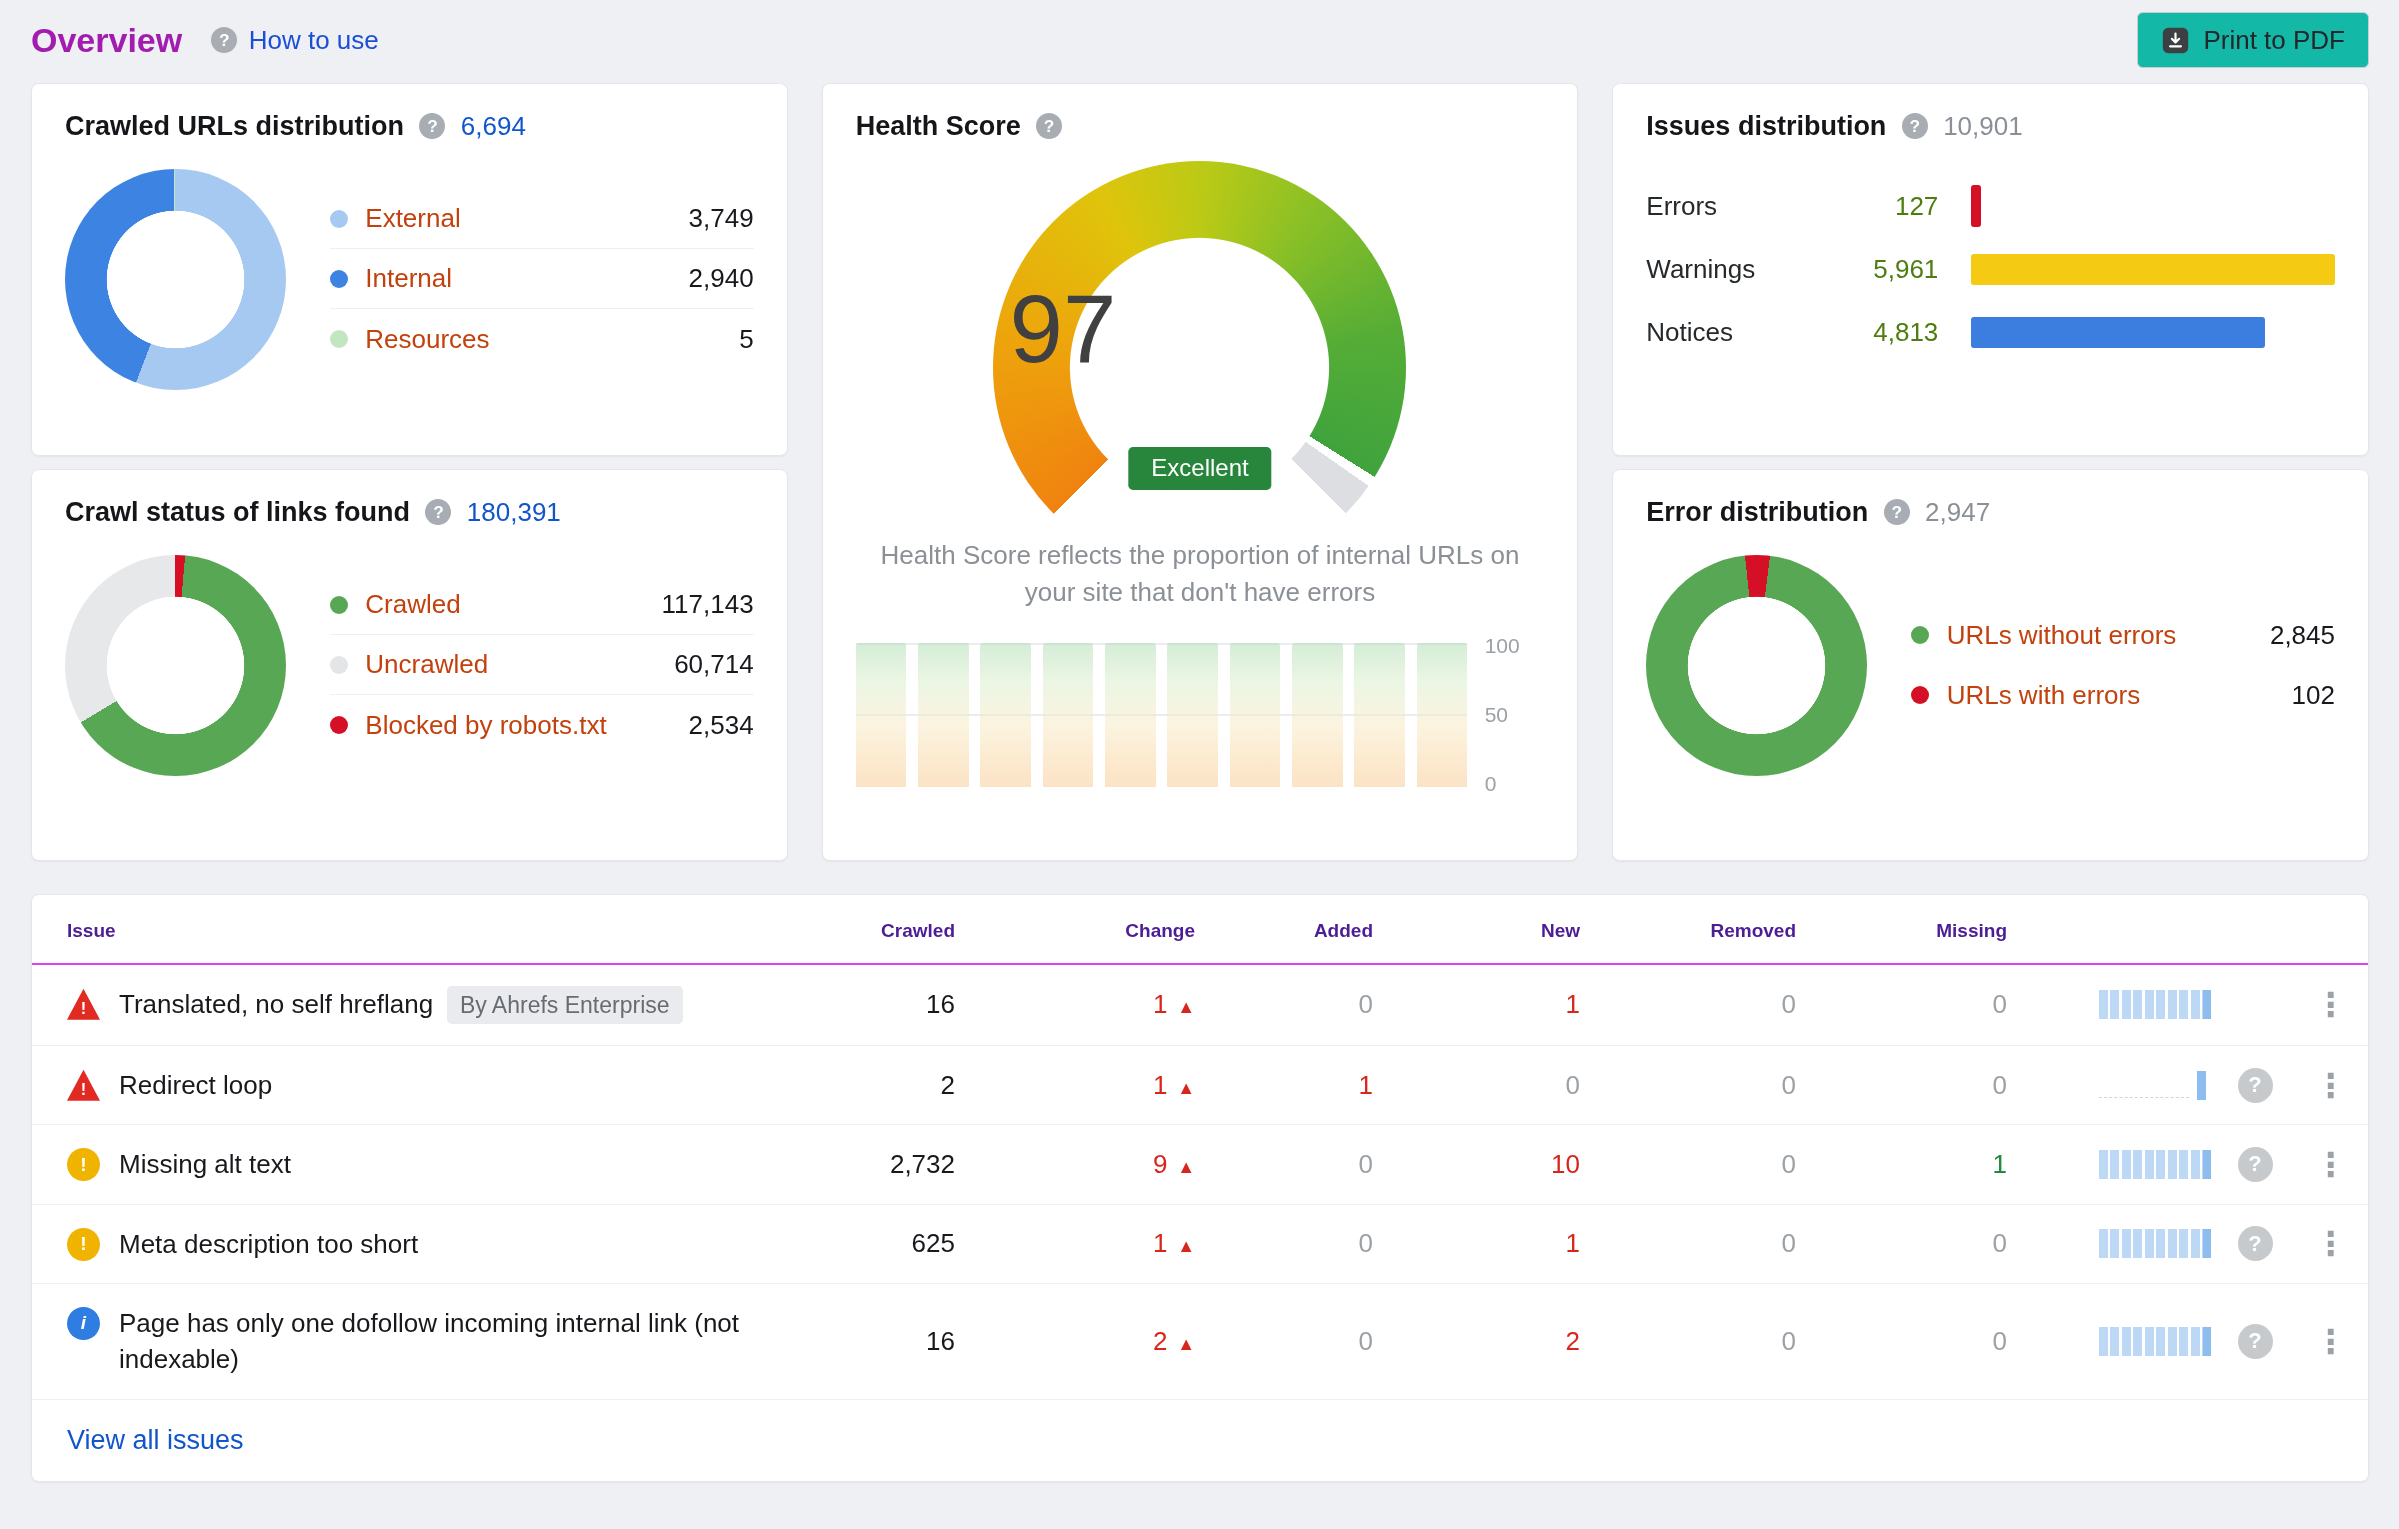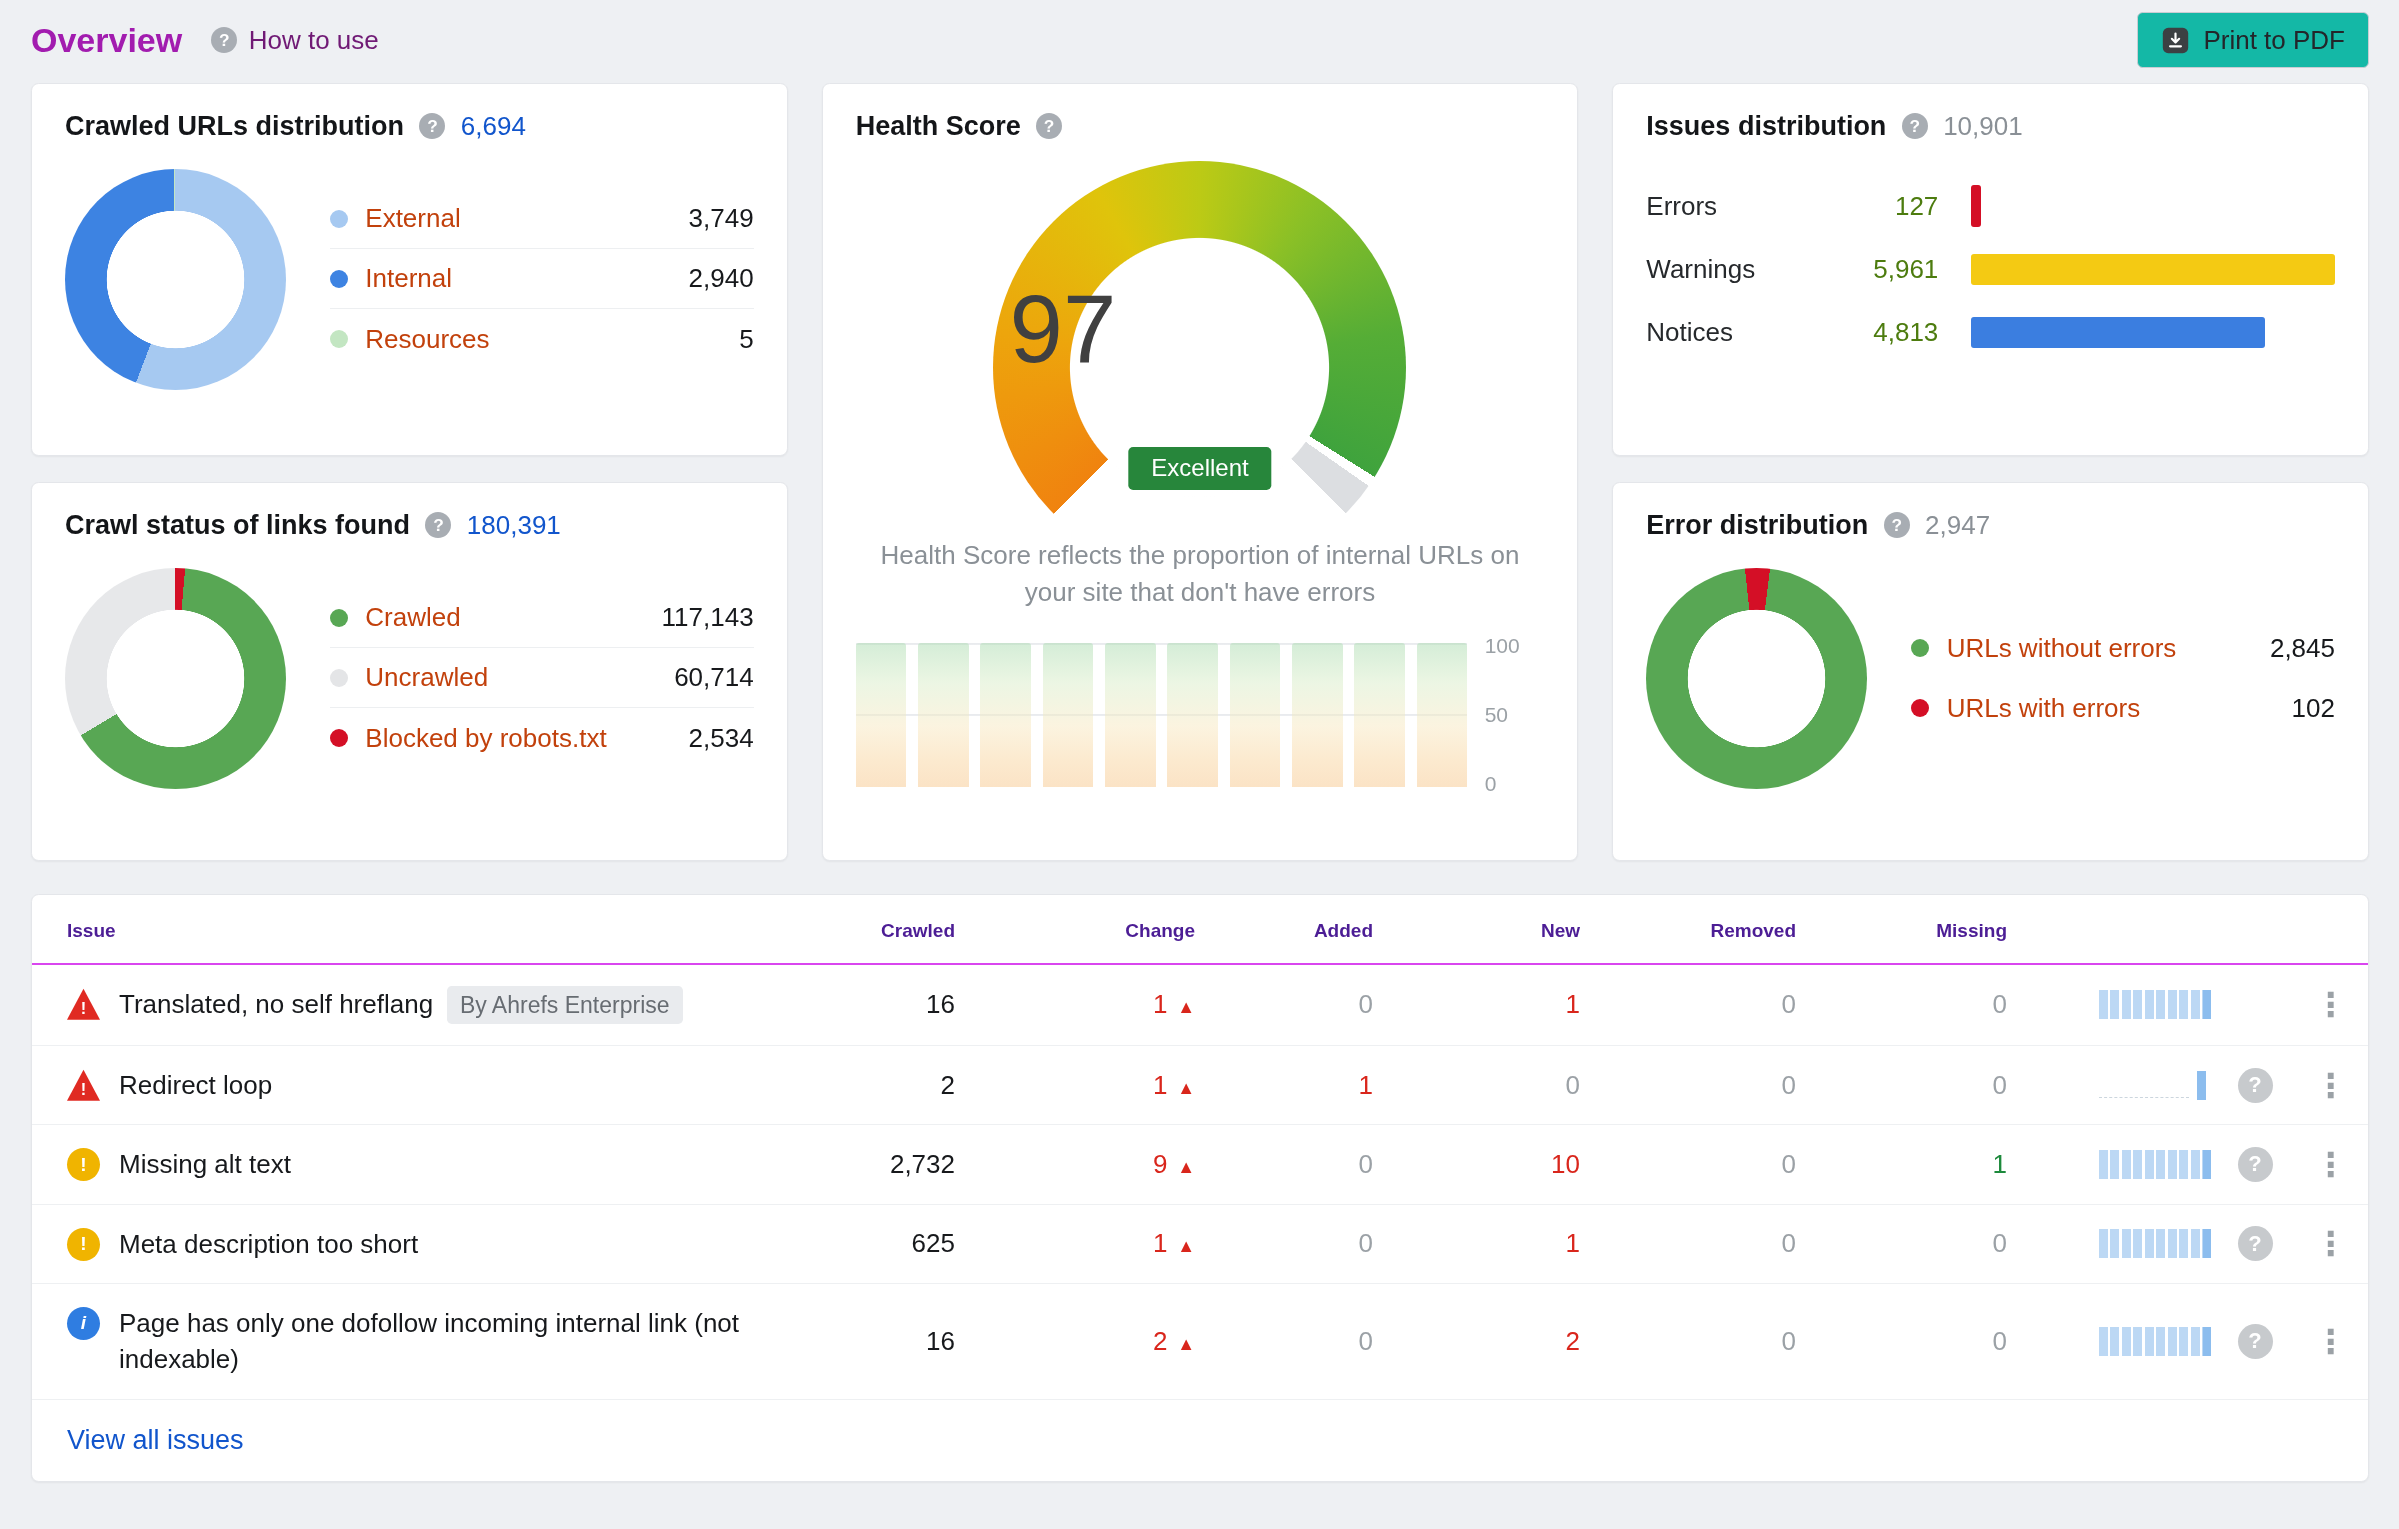--- a/index.html
+++ b/index.html
@@ -8,32 +8,32 @@
     width: 2400px; height: 1529px; overflow: hidden;
     background: #eef0f3;
     font-family: "Liberation Sans", "DejaVu Sans", sans-serif;
     color: #17191c;
     padding: 13.4px 31px 0;
   }
 
   
   .page-header { display:flex; align-items:center; height:54px; }
   .page-title { font-size:34px; font-weight:bold; color:#a21caf; margin:0; }
-  .howto { display:flex; align-items:center; gap:11.5px; margin-left:29px; color:#701a75; font-size:26px; cursor:pointer; }
+  .howto { display:flex; align-items:center; gap:11.5px; margin-left:29px; color:#1d4ed8; font-size:26px; cursor:pointer; }
   .q-icon { width:26px; height:26px; border-radius:50%; background:#a8adb3; color:#fff;
             display:inline-flex; align-items:center; justify-content:center;
             font-size:17.3px; font-weight:bold; flex:none; }
   .q-icon::after { content:"?"; }
   .btn { display:inline-flex; align-items:center; gap:13.4px; background:#14b8a6; border:1px solid #c9cdd3;
          border-radius:5.8px; padding:11.5px 23px; font-size:26px; color:#23262a; cursor:pointer; }
   .page-header .btn { margin-left:auto; }
 
   
   .grid { display:grid; grid-template-columns:1fr 1fr 1fr; gap:0 34px; margin-top:15.4px; height:778px; }
-  .col { display:flex; flex-direction:column; gap:26px; min-width:0; }
+  .col { display:flex; flex-direction:column; gap:13px; min-width:0; }
   .card { background:#fff; border:1px solid #e4e6ea; border-radius:7.7px;
           box-shadow:0 1px 1.9px rgba(16,18,20,.05); padding:27px 33px; }
   .card-fixed { height:373px; }
   .card-fill { flex:1; }
   .card-head { display:flex; align-items:center; gap:15.4px; }
   .card-head h2 { margin:0; font-size:27px; font-weight:bold; color:#141619; }
   .total-link { font-size:26px; color:#1155cc; cursor:pointer; }
   .total-muted { font-size:26px; color:#8a9096; }
 
   

